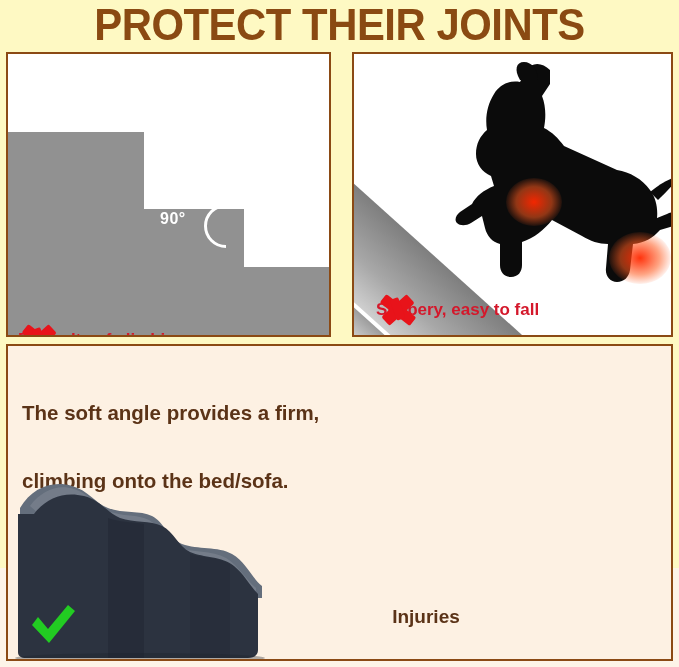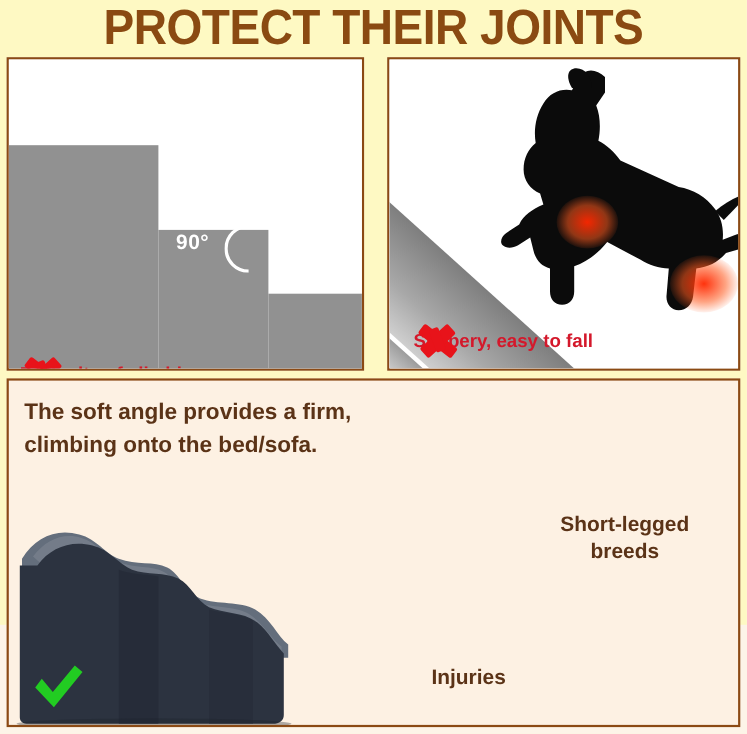--- a/index.html
+++ b/index.html
@@ -56,21 +56,21 @@
     width: 44px; height: 44px;
     border: 3px solid #ffffff;
     border-radius: 50%;
     clip-path: polygon(0% 0%, 50% 0%, 50% 100%, 0% 100%);
     transform: rotate(0deg);
   }
   .angle-label {
     position: absolute;
     left: 152px; top: 156px;
     font-family: "Liberation Sans", sans-serif;
-    font-weight: 700; font-size: 19px;
+    font-weight: 700; font-size: 16px;
     color: #ffffff;
     letter-spacing: 0.5px;
   }
 
   
   .x-mark { position: absolute; width: 44px; height: 42px; }
   .x-mark span {
     position: absolute; left: 50%; top: 50%;
     width: 38px; height: 11px; background: #e8131a;
     border-radius: 2px;
@@ -115,21 +115,21 @@
   #glow-rear  { left: 155px; top: 172px; width: 62px; height: 52px;
     background: radial-gradient(ellipse at center, rgba(255,40,0,.95) 0%, rgba(255,90,30,.55) 45%, rgba(255,140,80,0) 75%); }
 
   
   .bottom-text {
     position: absolute; left: 14px; top: 14px; width: 350px;
     font-family: "Liberation Sans", sans-serif;
     font-weight: 700; font-size: 20.5px; line-height: 30px;
     color: #5b3317;
   }
-  .bottom-text div { white-space: nowrap; }
+  .bottom-text div { white-space: nowrap; margin-top: 38px; }
 
   .foam-stairs { position: absolute; left: 4px; top: 110px; width: 265px; height: 205px; }
 
   .photo-label {
     position: absolute;
     font-family: "Liberation Sans", sans-serif;
     font-weight: 700; font-size: 19px;
     color: #5b3317;
     text-align: center;
     white-space: nowrap;
@@ -277,16 +277,15 @@
       </svg>
     </div>
 
     <div class="check-mark" style="left:22px; top:257px;">
       <svg viewBox="0 0 46 42" width="46" height="42" aria-hidden="true">
         <path fill="#22cc22" d="M 2 22 L 8 14 L 18 26 L 38 2 L 45 8 L 19 40 Z"></path>
       </svg>
     </div>
 
     <div class="photo-label" style="left:348px; top:260px; width:140px;">Injuries</div>
-    <div class="photo-label" style="left:480px; top:120px; width:160px; white-space:normal; line-height:24px;">Short-legged breeds</div>
   </div>
 
 </div>
 
 </body></html>

